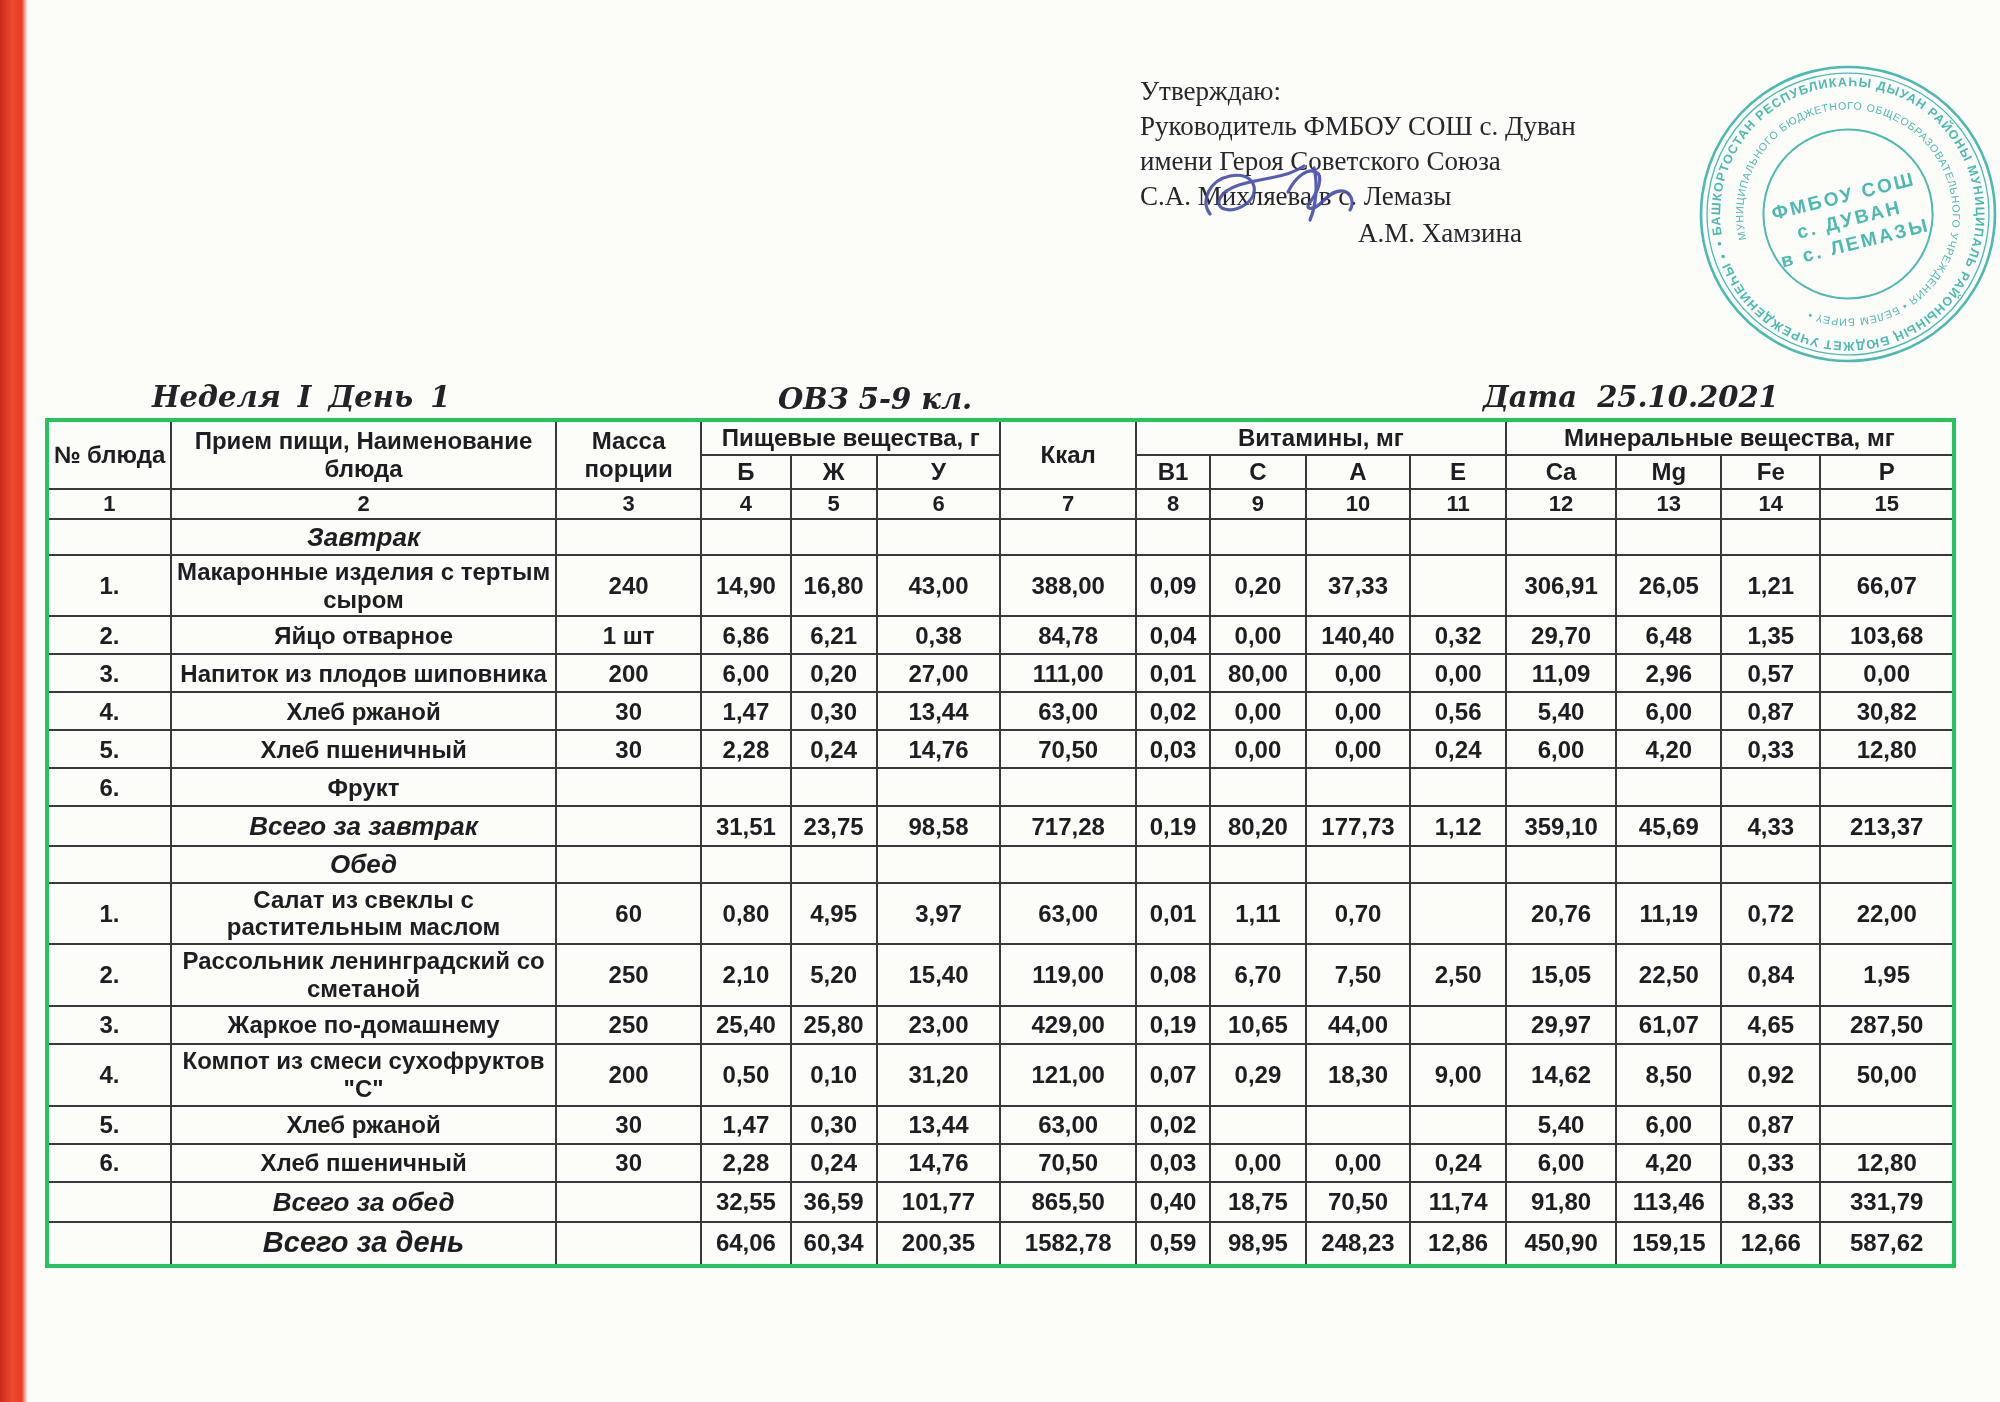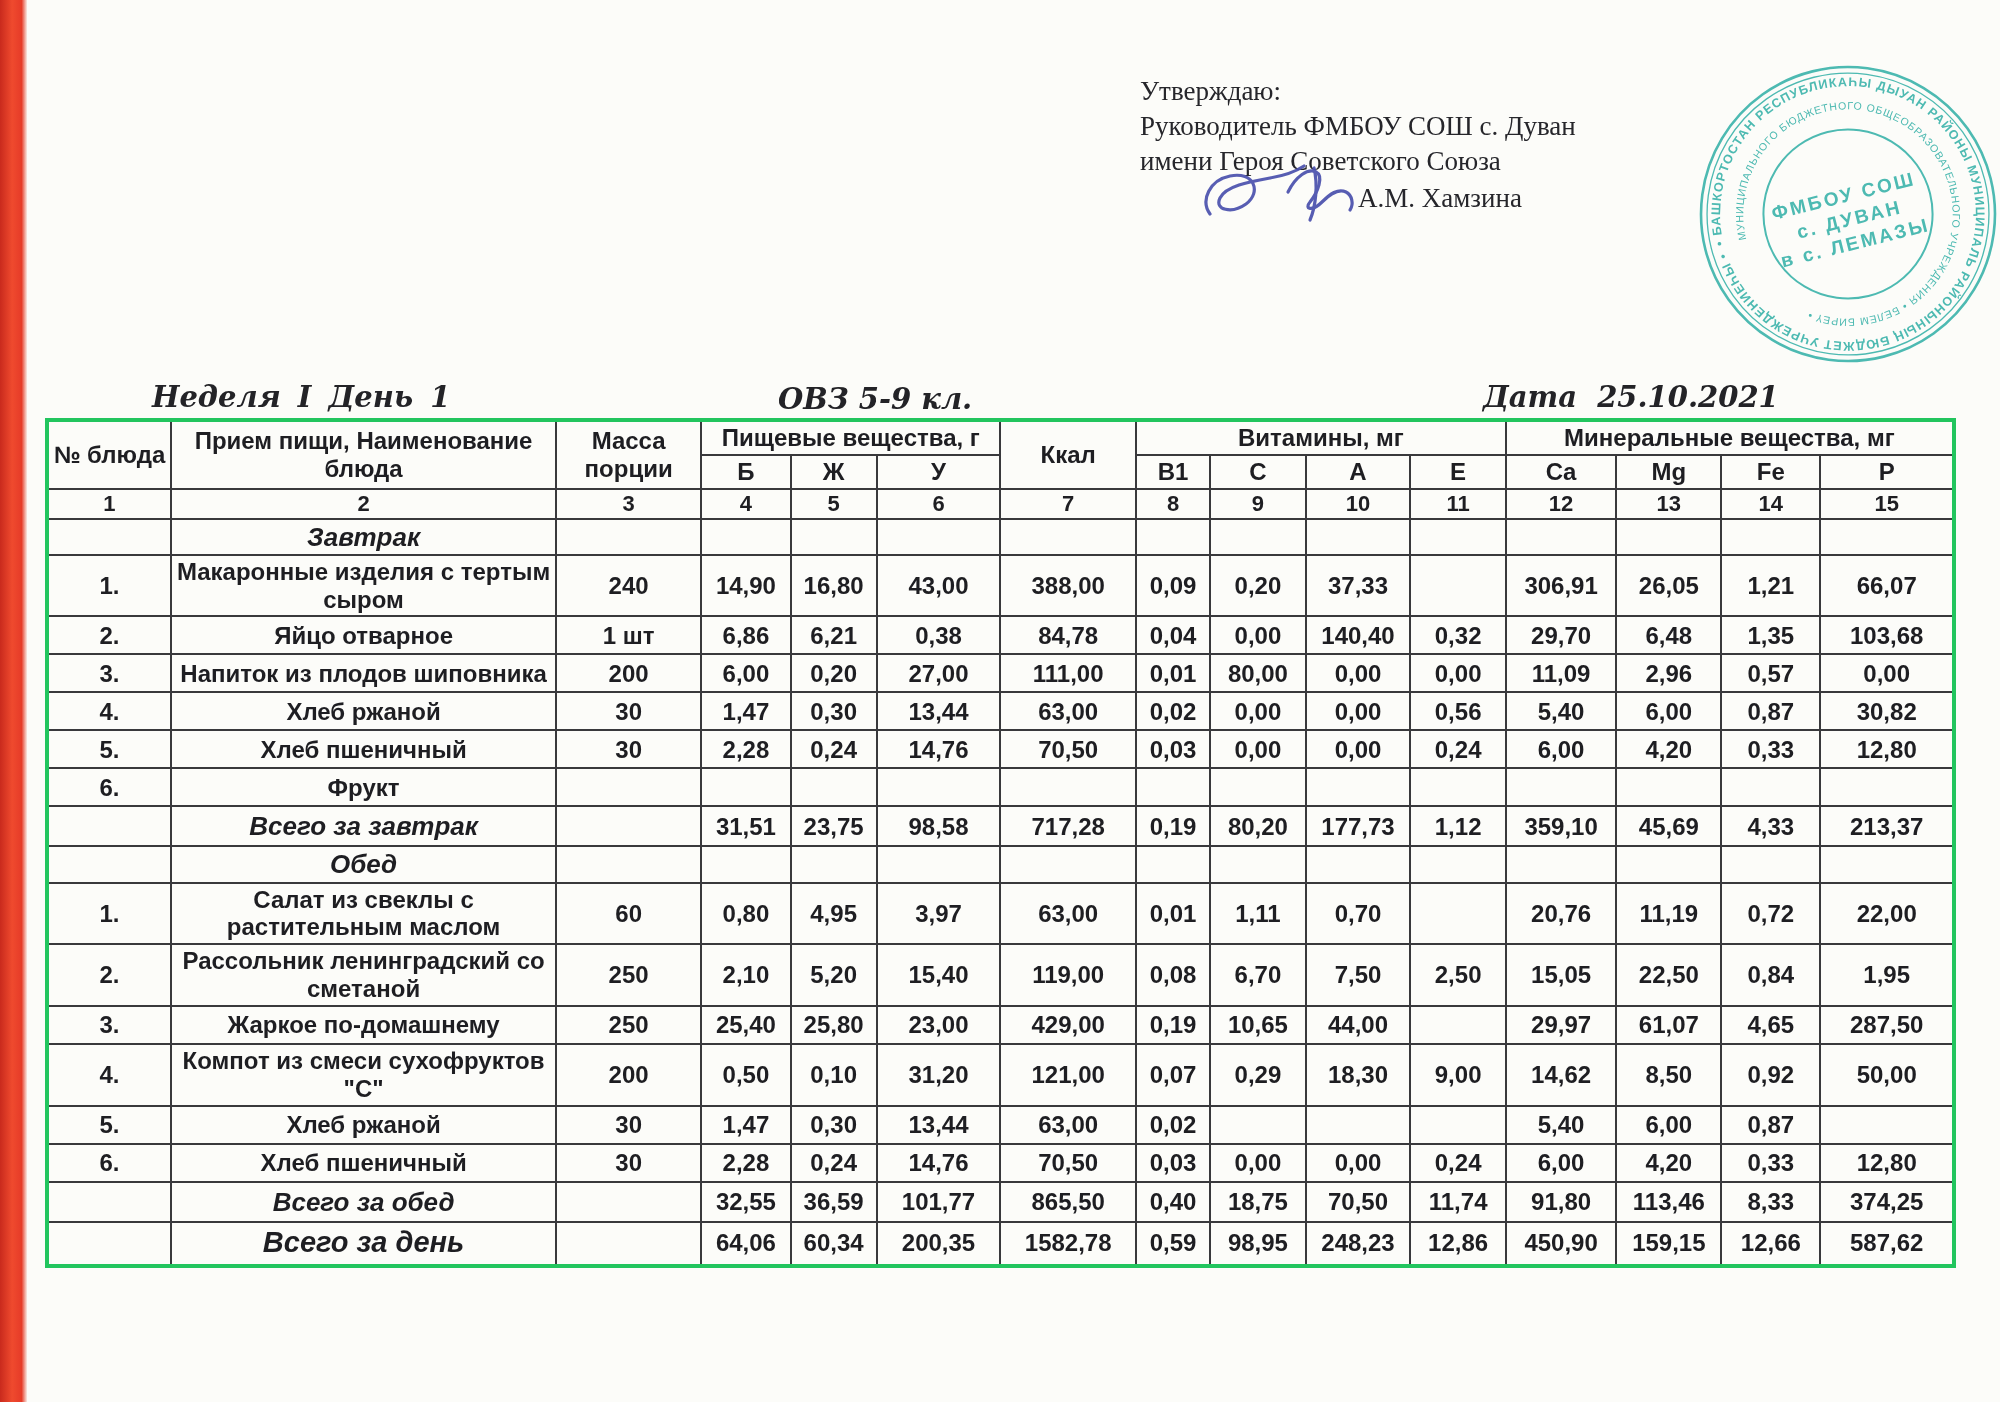--- a/index.html
+++ b/index.html
@@ -68,20 +68,21 @@
 <body>
 
 <div class="page">
 
   <div class="red-strip"></div>
 
   <div class="approval">
     <div>Утверждаю:</div>
     <div>Руководитель ФМБОУ СОШ с. Дуван</div>
     <div>имени Героя Советского Союза</div>
+    <div>С.А. Михляева в с. Лемазы</div>
     <div class="sign-line">А.М. Хамзина</div>
   </div>
 
   <svg class="signature-svg" viewBox="0 0 235 85">
     <g fill="none" stroke="#4a50ad" stroke-width="3.2" stroke-linecap="round" opacity="0.92">
       <path d="M14,56 C4,42 14,22 34,18 C58,13 66,34 50,46 C36,56 18,52 24,40 C30,28 52,24 74,20 C92,17 102,12 108,8"></path>
       <path d="M92,34 C100,18 112,10 120,14 C128,18 122,34 114,44 C108,51 116,54 126,44 C134,36 142,30 150,34 C156,37 158,46 154,52"></path>
       <path d="M118,10 C122,26 120,48 114,62"></path>
     </g>
   </svg>
@@ -438,21 +439,21 @@
           <td class="val-cell">36,59</td>
           <td class="val-cell">101,77</td>
           <td class="val-cell">865,50</td>
           <td class="val-cell">0,40</td>
           <td class="val-cell">18,75</td>
           <td class="val-cell">70,50</td>
           <td class="val-cell">11,74</td>
           <td class="val-cell">91,80</td>
           <td class="val-cell">113,46</td>
           <td class="val-cell">8,33</td>
-          <td class="val-cell">374,25</td>
+          <td class="val-cell">331,79</td>
         </tr>
         <tr class="total grand">
           <td class="num-cell"></td>
           <td class="name-cell">Всего за день</td>
           <td class="mass-cell"></td>
           <td class="val-cell">64,06</td>
           <td class="val-cell">60,34</td>
           <td class="val-cell">200,35</td>
           <td class="val-cell">1582,78</td>
           <td class="val-cell">0,59</td>

